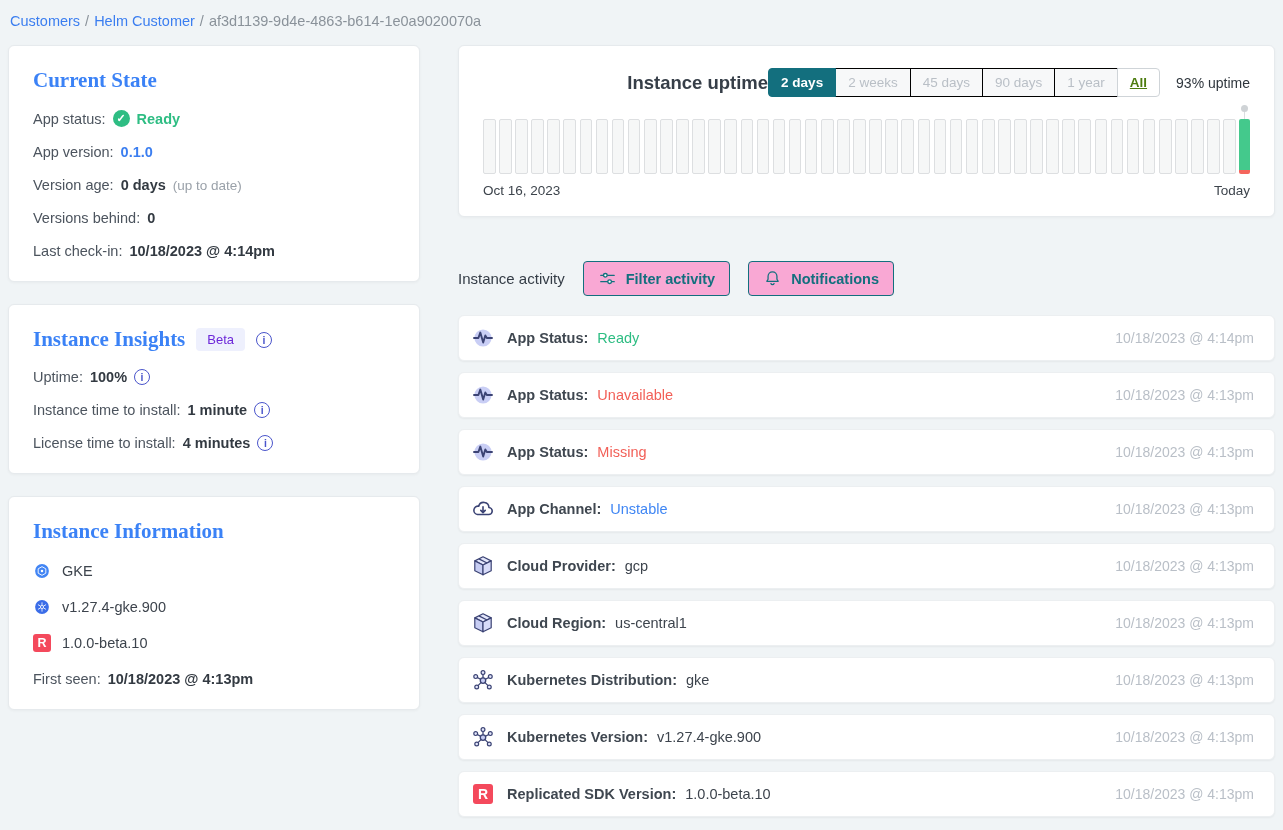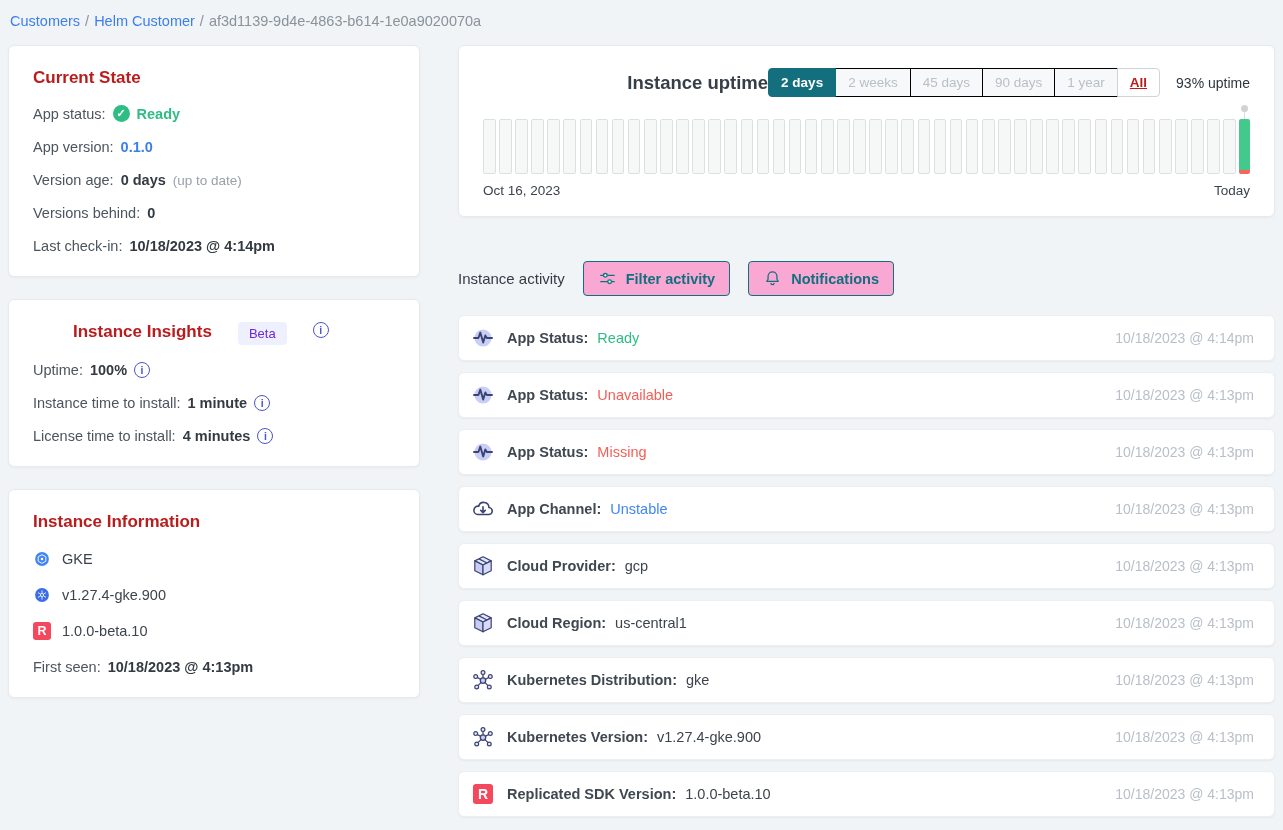--- a/index.html
+++ b/index.html
@@ -15,36 +15,36 @@
   .crumb-sep { margin:0 5px; color:#8a929a; }
   
   .main { display:flex; align-items:flex-start; padding:0 8px; margin-top:16px; }
   .left-col { width:412px; flex:none; display:flex; flex-direction:column; gap:22px; }
   .right-col { flex:1; margin-left:38px; min-width:0; }
   
   .card {
     background:#fff; border:1px solid #e6eaed; border-radius:6px;
     box-shadow:0 1px 3px rgba(0,0,0,.04); padding:22px 24px;
   }
-  .card-title { font-size:17px; font-weight:bold; color:#b91c1c; }
+  .card-title { font-size:21px; font-weight:bold; color:#3b82f6;font-family:Liberation Serif, serif; }
   .cs-row { margin-top:17px; font-size:14.5px; color:#4c545e; display:flex; align-items:center; gap:7px; flex-wrap:wrap; }
   .val { font-weight:bold; color:#333a42; }
   .link-blue { color:#3b7ef0; cursor:pointer; text-decoration:none; }
   .green-text { color:#2ebd83; font-weight:bold; }
   .note { color:#9aa1a9; font-size:13.5px; }
   .check-icon {
     width:17px; height:17px; border-radius:50%; background:#2ebd83; color:#fff;
     font-size:11px; font-weight:bold; display:inline-flex; align-items:center; justify-content:center;
   }
   .info-icon {
     width:16px; height:16px; border:1.4px solid #4a55cb; border-radius:50%; color:#4a55cb;
     font-size:10.5px; font-weight:bold; display:inline-flex; align-items:center; justify-content:center;
     cursor:pointer; flex:none;
   }
-  .title-row { display:flex; gap:26px;margin-left:40px; }
+  .title-row { display:flex; align-items:center; gap:11px; }
   .beta-badge {
     background:#eef0fd; color:#6d28d9; font-size:13px; padding:4px 11px; border-radius:4px;
   }
   .ii-row { margin-top:18px; display:flex; align-items:center; gap:11px; font-size:14.5px; color:#3d444d; }
   .icon-18 { width:18px; height:18px; flex:none; }
   .icon-24 { width:24px; height:24px; flex:none; }
   .r-badge {
     width:18px; height:18px; background:#f4495c; color:#fff; border-radius:3px;
     font-weight:bold; font-size:12.5px; display:inline-flex; align-items:center; justify-content:center; flex:none;
   }
@@ -53,21 +53,21 @@
   .uptime-head { display:flex; align-items:center; }
   .uptime-title { font-size:18.5px; font-weight:bold; color:#363e48; flex:1;text-align:right; }
   .range-group { display:flex; }
   .range-btn {
     border:1px solid #000000; background:#f7f8f9; color:#b9bfc6; font-size:13.5px;
     padding:6px 12px; margin-left:-1px; cursor:pointer; font-family:inherit; white-space:nowrap;
   }
   .range-btn:first-child { border-radius:4px 0 0 4px; margin-left:0; }
   .range-btn:last-child { border-radius:0 4px 4px 0; }
   .range-btn.active { background:#136f7e; border-color:#136f7e; color:#fff; font-weight:bold; position:relative; z-index:2; }
-  .range-btn.all { background:#fff; color:#b91c1c; font-weight:bold; border-color:#cfd4d8; position:relative; z-index:1;text-decoration:underline; }
+  .range-btn.all { background:#fff; color:#4d7c0f; font-weight:bold; border-color:#cfd4d8; position:relative; z-index:1;text-decoration:underline; }
   .uptime-summary { margin-left:16px; font-size:14px; color:#2f363d; white-space:nowrap; }
   .chart { margin-top:22px; }
   .bars { display:flex; height:55px; align-items:stretch; }
   .bar {
     flex:1 1 0; margin-right:3.5px; background:#f6f7f7; border:1px solid #dddfe1;
     border-radius:2px; position:relative; cursor:pointer;
   }
   .bar.bar-last { margin-right:0; border:none; background:none; display:flex; flex-direction:column; border-radius:2px; overflow:visible; }
   .bar.bar-last .seg-up { width:100%; border-radius:2px 2px 0 0; }
   .bar.bar-last .seg-down { width:100%; border-radius:0 0 2px 2px; }

